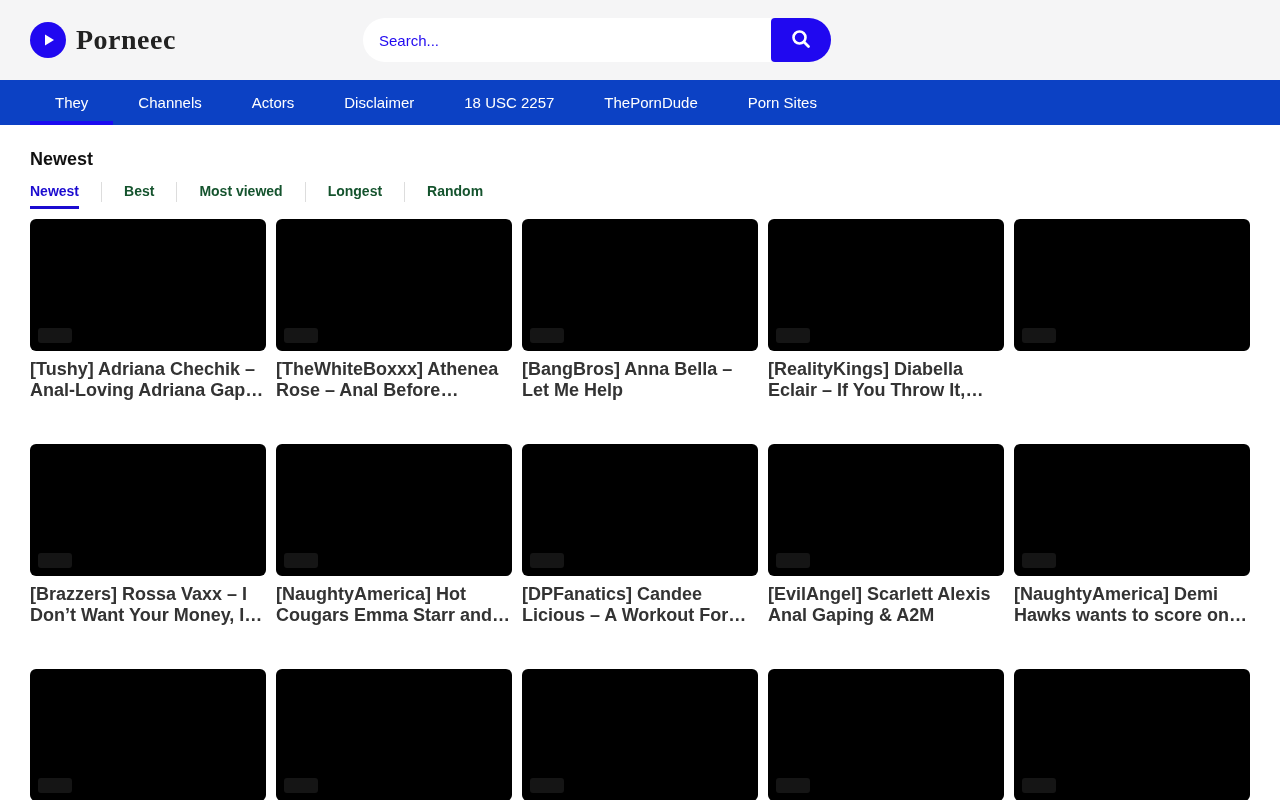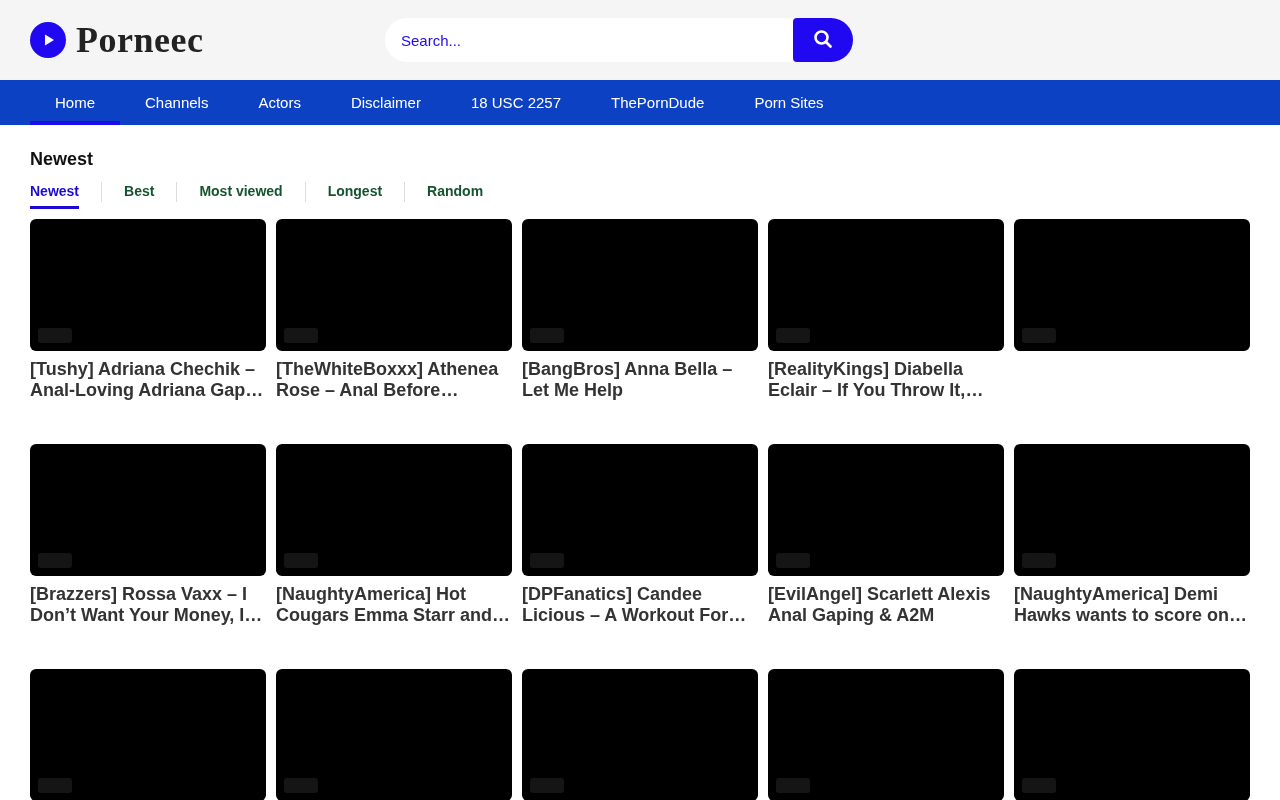--- a/index.html
+++ b/index.html
@@ -28,27 +28,27 @@
   .logo-circle {
     width: 36px; height: 36px;
     border-radius: 50%;
     background: #2008f0;
     display: flex; align-items: center; justify-content: center;
   }
   .logo-circle svg { display: block; }
   .logo-text {
     font-family: "Liberation Serif", serif;
     font-weight: 700;
-    font-size: 36px;
+    font-size: 28px;
     color: #222222;
     letter-spacing: 0.5px;
   }
   .search-wrap {
     position: absolute;
-    left: 385px;
+    left: 363px;
     top: 18px;
     width: 468px;
     height: 44px;
     display: flex;
   }
   .search-input {
     flex: 1;
     height: 44px;
     border: none;
     outline: none;
@@ -183,21 +183,21 @@
         <svg width="24" height="24" viewBox="0 0 24 24">
           <circle cx="10.5" cy="10.5" r="6" fill="none" stroke="#ffffff" stroke-width="2.6"></circle>
           <line x1="15" y1="15" x2="19.5" y2="19.5" stroke="#ffffff" stroke-width="2.8" stroke-linecap="round"></line>
         </svg>
       </span>
     </button>
   </div>
 </header>
 
 <nav class="main-nav">
-  <div class="nav-item active">Home</div>
+  <div class="nav-item active">They</div>
   <div class="nav-item">Channels</div>
   <div class="nav-item">Actors</div>
   <div class="nav-item">Disclaimer</div>
   <div class="nav-item">18 USC 2257</div>
   <div class="nav-item">ThePornDude</div>
   <div class="nav-item">Porn Sites</div>
 </nav>
 
 <main class="content">
   <h1 class="section-title">Newest</h1>

